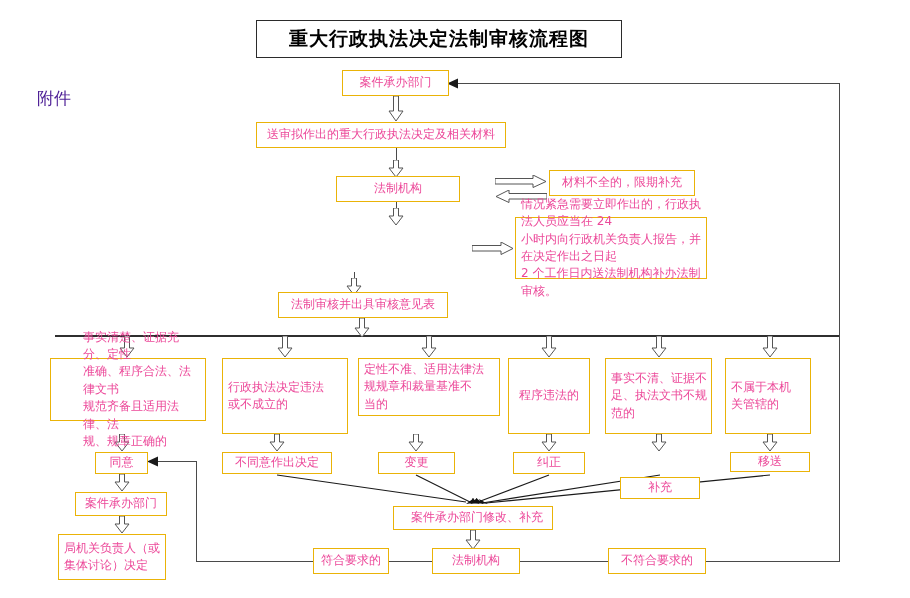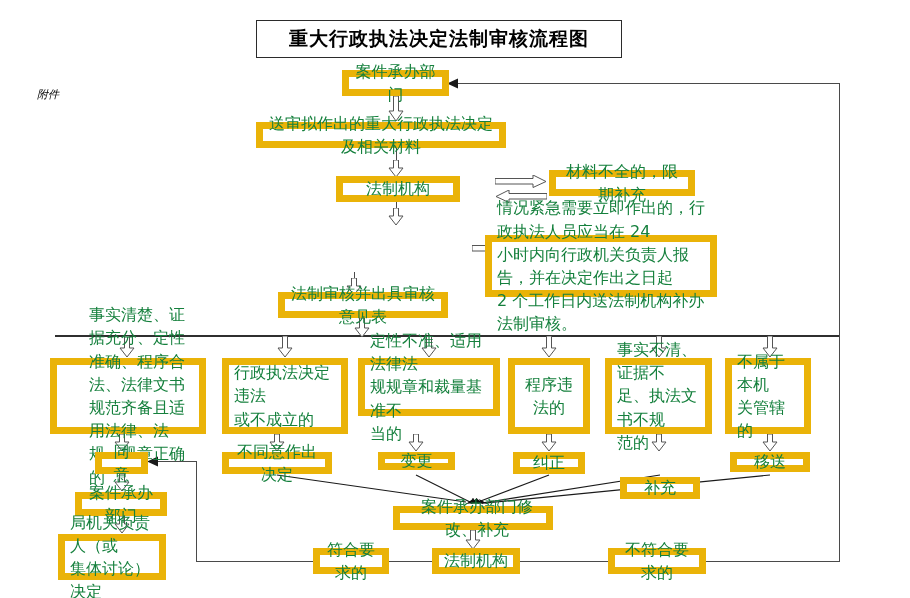--- a/index.html
+++ b/index.html
@@ -12,28 +12,28 @@
     width: 910px;
     height: 598px;
     background: #ffffff;
     font-family: "DejaVu Sans", "Liberation Sans", sans-serif;
     overflow: hidden;
   }
   
   .node {
     position: absolute;
     box-sizing: border-box;
-    border: 7px solid #eab308;
+    border: 1px solid #eab308;
     background: #ffffff;
     display: flex;
     align-items: center;
     justify-content: center;
     text-align: center;
-    color: #15803d;
-    font-size: 16px;
+    color: #ec4899;
+    font-size: 12px;
     line-height: 1.45;
     padding: 2px 4px;
     white-space: pre-line;
     z-index: 4;
   }
   .node.left-align {
     justify-content: flex-start;
     text-align: left;
     padding-left: 5px;
   }
@@ -46,24 +46,23 @@
     align-items: center;
     justify-content: center;
     font-size: 19px;
     font-weight: bold;
     letter-spacing: 1px;
     color: #000;
     z-index: 5;
   }
   .plain-label {
     position: absolute;
-    font-size: 11px;
-    color: #000000;
+    font-size: 17px;
+    color: #4c1d95;
     z-index: 5;
-    font-style: italic;
   }
   
   .line {
     position: absolute;
     background: #4a4a4a;
     z-index: 1;
   }
   .line.h { height: 1px; }
   .line.v { width: 1px; }
   .busline {
@@ -135,21 +134,21 @@
     </svg>
   </div>
 
 
   <div class="blockarrow-right" style="left:472px; top:242px;">
     <svg width="42" height="13" viewBox="0 0 42 13">
       <polygon points="0,3.5 29,3.5 29,0 41,6.5 29,12.5 29,9 0,9" fill="#ffffff" stroke="#555" stroke-width="1"></polygon>
     </svg>
   </div>
 
-  <div class="node left-align" style="left:485px; top:217px; width:232px; height:62px;margin-top:18px;">情况紧急需要立即作出的，行政执法人员应当在 24
+  <div class="node left-align" style="left:515px; top:217px; width:192px; height:62px;">情况紧急需要立即作出的，行政执法人员应当在 24
 小时内向行政机关负责人报告，并在决定作出之日起
 2 个工作日内送法制机构补办法制审核。</div>
 
   <div class="line v" style="left:354px; top:272px; height:22px;"></div>
   <div class="blockarrow-down" style="left:346px; top:278px;">
     <svg width="16" height="18" viewBox="0 0 16 18">
       <polygon points="5.5,0 10.5,0 10.5,8 15,8 8,17 1,8 5.5,8" fill="#ffffff" stroke="#555" stroke-width="1"></polygon>
     </svg>
   </div>
 
@@ -188,21 +187,21 @@
     <svg width="16" height="22" viewBox="0 0 16 22">
         <polygon points="5.5,0 10.5,0 10.5,12 15,12 8,21 1,12 5.5,12" fill="#ffffff" stroke="#555" stroke-width="1"></polygon>
       </svg>
   </div>
   <div class="blockarrow-down" style="left:762px; top:336px;">
     <svg width="16" height="22" viewBox="0 0 16 22">
         <polygon points="5.5,0 10.5,0 10.5,12 15,12 8,21 1,12 5.5,12" fill="#ffffff" stroke="#555" stroke-width="1"></polygon>
       </svg>
   </div>
 
-  <div class="node left-align" style="left:50px; top:358px; width:156px; height:76px;padding-left:32px;">事实清楚、证据充分、定性
+  <div class="node left-align" style="left:50px; top:358px; width:156px; height:63px;padding-left:32px;">事实清楚、证据充分、定性
 准确、程序合法、法律文书
 规范齐备且适用法律、法
 规、规章正确的</div>
   <div class="node left-align" style="left:222px; top:358px; width:126px; height:76px;">行政执法决定违法
 或不成立的</div>
   <div class="node left-align" style="left:358px; top:358px; width:142px; height:58px;">定性不准、适用法律法
 规规章和裁量基准不
 当的</div>
   <div class="node" style="left:508px; top:358px; width:82px; height:76px;">程序违法的</div>
   <div class="node left-align" style="left:605px; top:358px; width:107px; height:76px;">事实不清、证据不
@@ -237,21 +236,21 @@
       </svg>
   </div>
   <div class="blockarrow-down" style="left:762px; top:434px;">
     <svg width="16" height="18" viewBox="0 0 16 18">
         <polygon points="5.5,0 10.5,0 10.5,8 15,8 8,17 1,8 5.5,8" fill="#ffffff" stroke="#555" stroke-width="1"></polygon>
       </svg>
   </div>
 
   <div class="node" style="left:95px; top:452px; width:53px; height:22px;">同意</div>
   <div class="node" style="left:222px; top:452px; width:110px; height:22px;">不同意作出决定</div>
-  <div class="node" style="left:378px; top:452px; width:77px; height:14px;">变更</div>
+  <div class="node" style="left:378px; top:452px; width:77px; height:22px;">变更</div>
   <div class="node" style="left:513px; top:452px; width:72px; height:22px;">纠正</div>
   <div class="node" style="left:620px; top:452px; width:80px; height:22px;margin-top:25px;">补充</div>
   <div class="node" style="left:730px; top:452px; width:80px; height:20px;">移送</div>
 
   <div class="blockarrow-down" style="left:114px; top:474px;">
     <svg width="16" height="18" viewBox="0 0 16 18">
         <polygon points="5.5,0 10.5,0 10.5,8 15,8 8,17 1,8 5.5,8" fill="#ffffff" stroke="#555" stroke-width="1"></polygon>
       </svg>
   </div>
   <div class="node" style="left:75px; top:492px; width:92px; height:24px;">案件承办部门</div>

